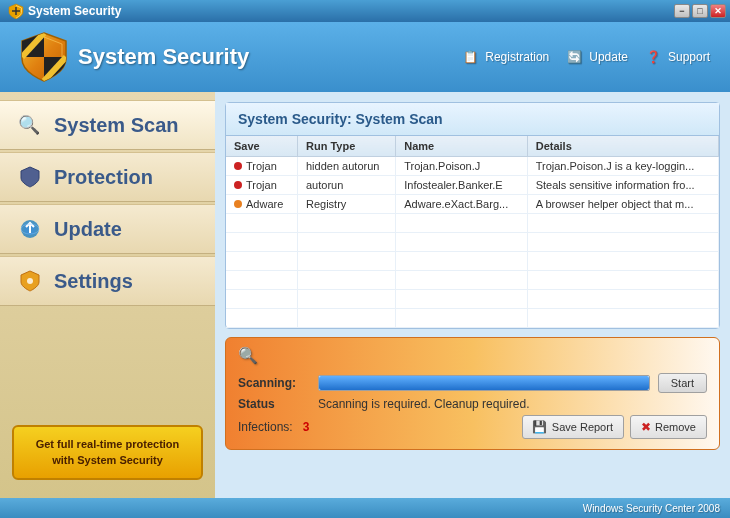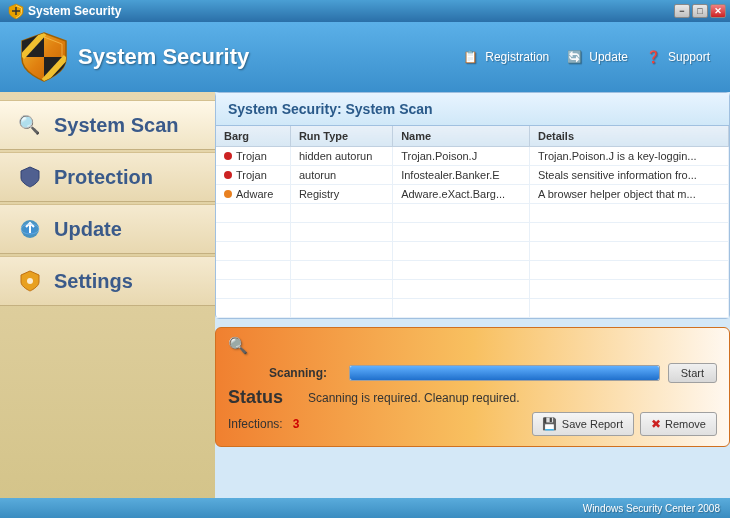--- a/index.html
+++ b/index.html
@@ -161,20 +161,21 @@
       font-weight: bold;
       line-height: 1.4;
       cursor: pointer;
       margin-top: auto;
     }
 
     
     .content-area {
       flex: 1;
       background: #d4e8f7;
+      padding: 10px;
       display: flex;
       flex-direction: column;
       gap: 8px;
     }
 
     
     .scan-panel {
       background: white;
       border: 1px solid #a0c0e0;
       border-radius: 4px;
@@ -241,21 +242,20 @@
     .progress-row {
       display: flex;
       align-items: center;
       margin-bottom: 4px;
     }
     .progress-label {
       font-size: 12px;
       font-weight: bold;
       color: #333;
       width: 80px;
-      margin-left: 41px;
     }
     .progress-bar-container {
       flex: 1;
       height: 16px;
       background: white;
       border: 1px solid #a0a0a0;
       border-radius: 2px;
       margin-right: 8px;
     }
     .progress-bar-fill {
@@ -271,21 +271,21 @@
       font-size: 11px;
       cursor: pointer;
       color: #333;
     }
     .progress-status-row {
       display: flex;
       align-items: center;
       margin-bottom: 4px;
     }
     .status-label {
-      font-size: 18px;
+      font-size: 12px;
       font-weight: bold;
       color: #333;
       width: 80px;
     }
     .status-text {
       font-size: 12px;
       color: #333;
     }
     .infections-row {
       display: flex;
@@ -450,31 +450,35 @@
         <svg width="24" height="24" viewBox="0 0 24 24">
           <path d="M12 2 L21 6 L21 13 C21 18 12 22 12 22 C12 22 3 18 3 13 L3 6 Z" fill="#e8a020" stroke="#c07010" stroke-width="1"></path>
           <circle cx="12" cy="12" r="3" fill="white" opacity="0.8"></circle>
         </svg>
       </div>
       <span class="sidebar-label">Settings</span>
     </div>
 
     <div style="flex:1"></div>
 
+    <div class="promo-box">
+      <span style="white-space: pre-line;">Get full real-time protection
+with System Security</span>
+    </div>
 
   </div>
 
   <div class="content-area">
 
     <div class="scan-panel">
       <div class="scan-panel-title">System Security: System Scan</div>
       <table class="scan-table">
         <thead>
           <tr>
-            <th>Barg</th>
+            <th>Save</th>
             <th>Run Type</th>
             <th>Name</th>
             <th>Details</th>
           </tr>
         </thead>
         <tbody id="scan-tbody">
         <tr>
       <td>
         <span class="threat-dot dot-red"></span>Trojan
       </td>

